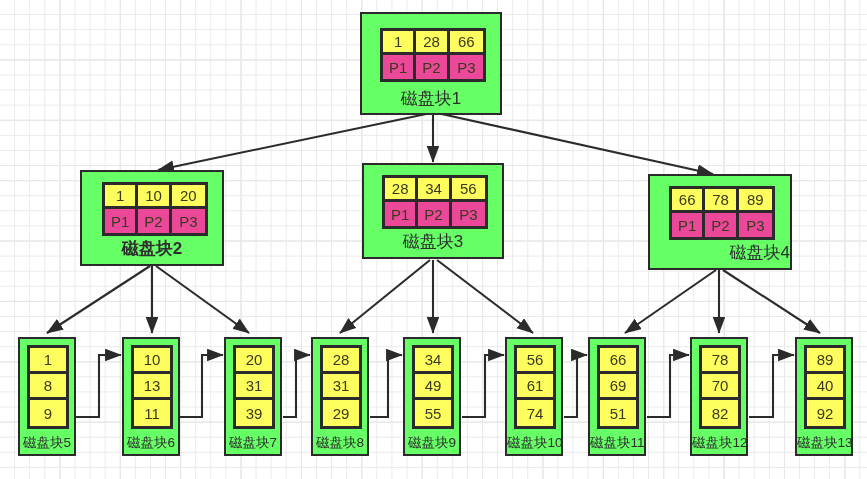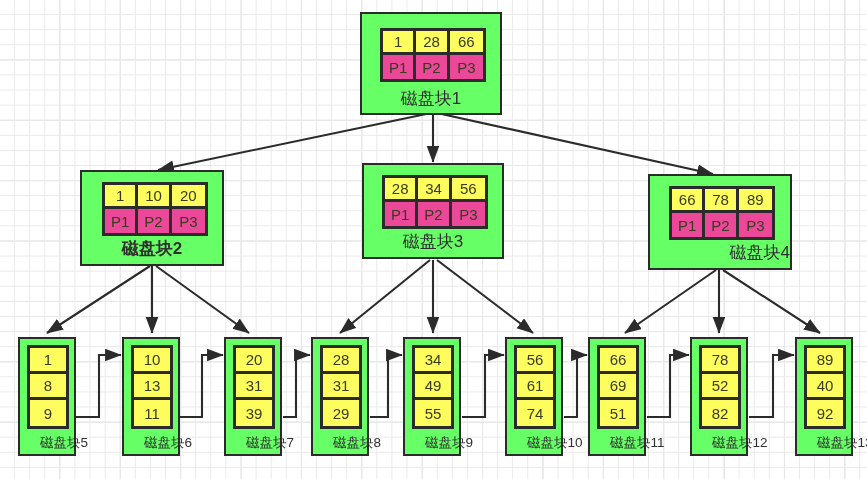--- a/index.html
+++ b/index.html
@@ -72,21 +72,21 @@
     grid-template-rows:repeat(3,1fr);
   }
   .lcell{
     background:#fdfd5e;
     display:flex;align-items:center;justify-content:center;
     font-size:15px;color:#3a3a1e;
     border-bottom:3px solid #2b2b2b;
     box-sizing:border-box;
   }
   .lcell.last{border-bottom:none;}
-  .leaf .nlabel{bottom:2px;font-size:13.5px;padding-left:20px;}
+  .leaf .nlabel{bottom:2px;font-size:13.5px;}
 </style>
 </head>
 <body>
 
 <div id="canvas">
 
   <svg id="edges" viewBox="0 0 867 479" xmlns="http://www.w3.org/2000/svg">
     <defs>
       <marker id="ah" markerWidth="9" markerHeight="9" refX="7.6" refY="3" orient="auto" markerUnits="strokeWidth">
         <path d="M0,0 L8,3 L0,6 Z" fill="#2b2b2b"></path>
@@ -236,21 +236,21 @@
       <div class="lcell">66</div>
       <div class="lcell">69</div>
       <div class="lcell last">51</div>
     </div>
     <div class="nlabel">磁盘块11</div>
   </div>
 
   <div class="leaf" style="left:690px;top:337px;">
     <div class="leaf-grid">
       <div class="lcell">78</div>
-      <div class="lcell">52</div>
+      <div class="lcell">70</div>
       <div class="lcell last">82</div>
     </div>
     <div class="nlabel">磁盘块12</div>
   </div>
 
   <div class="leaf" style="left:795px;top:337px;">
     <div class="leaf-grid">
       <div class="lcell">89</div>
       <div class="lcell">40</div>
       <div class="lcell last">92</div>

